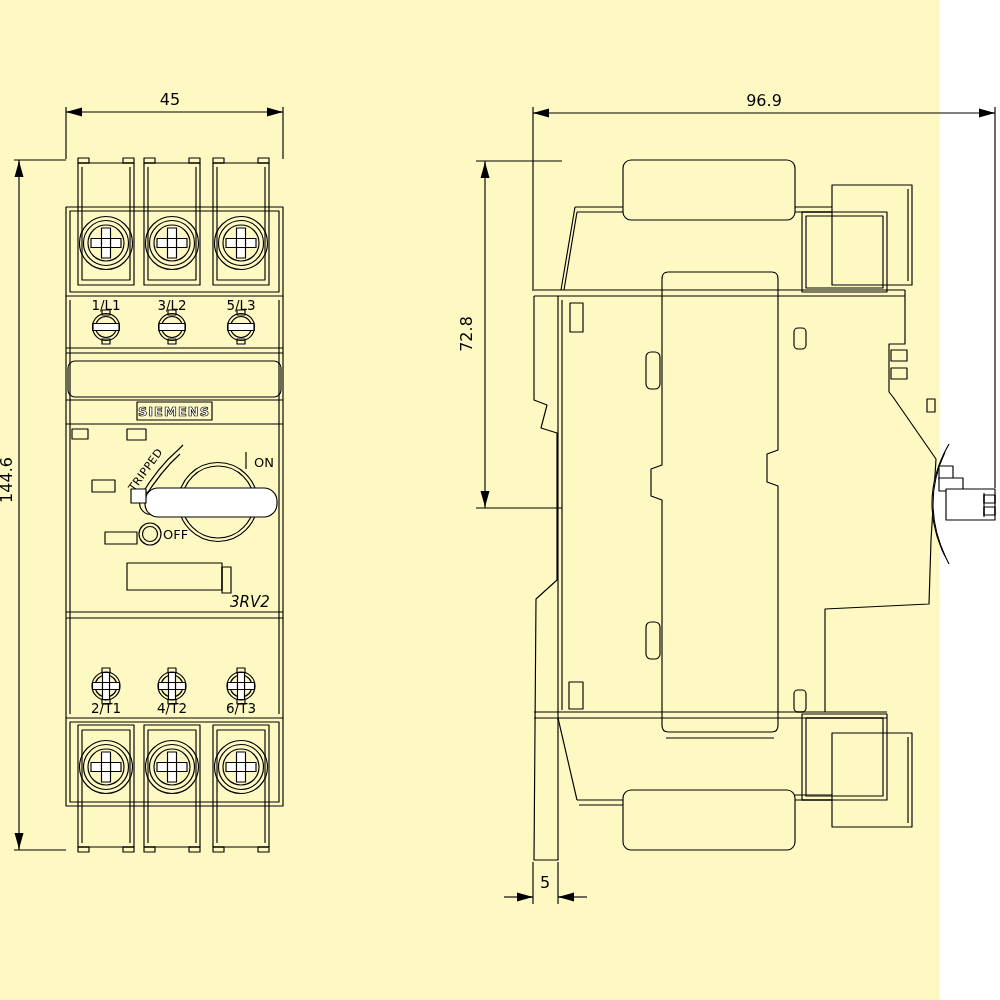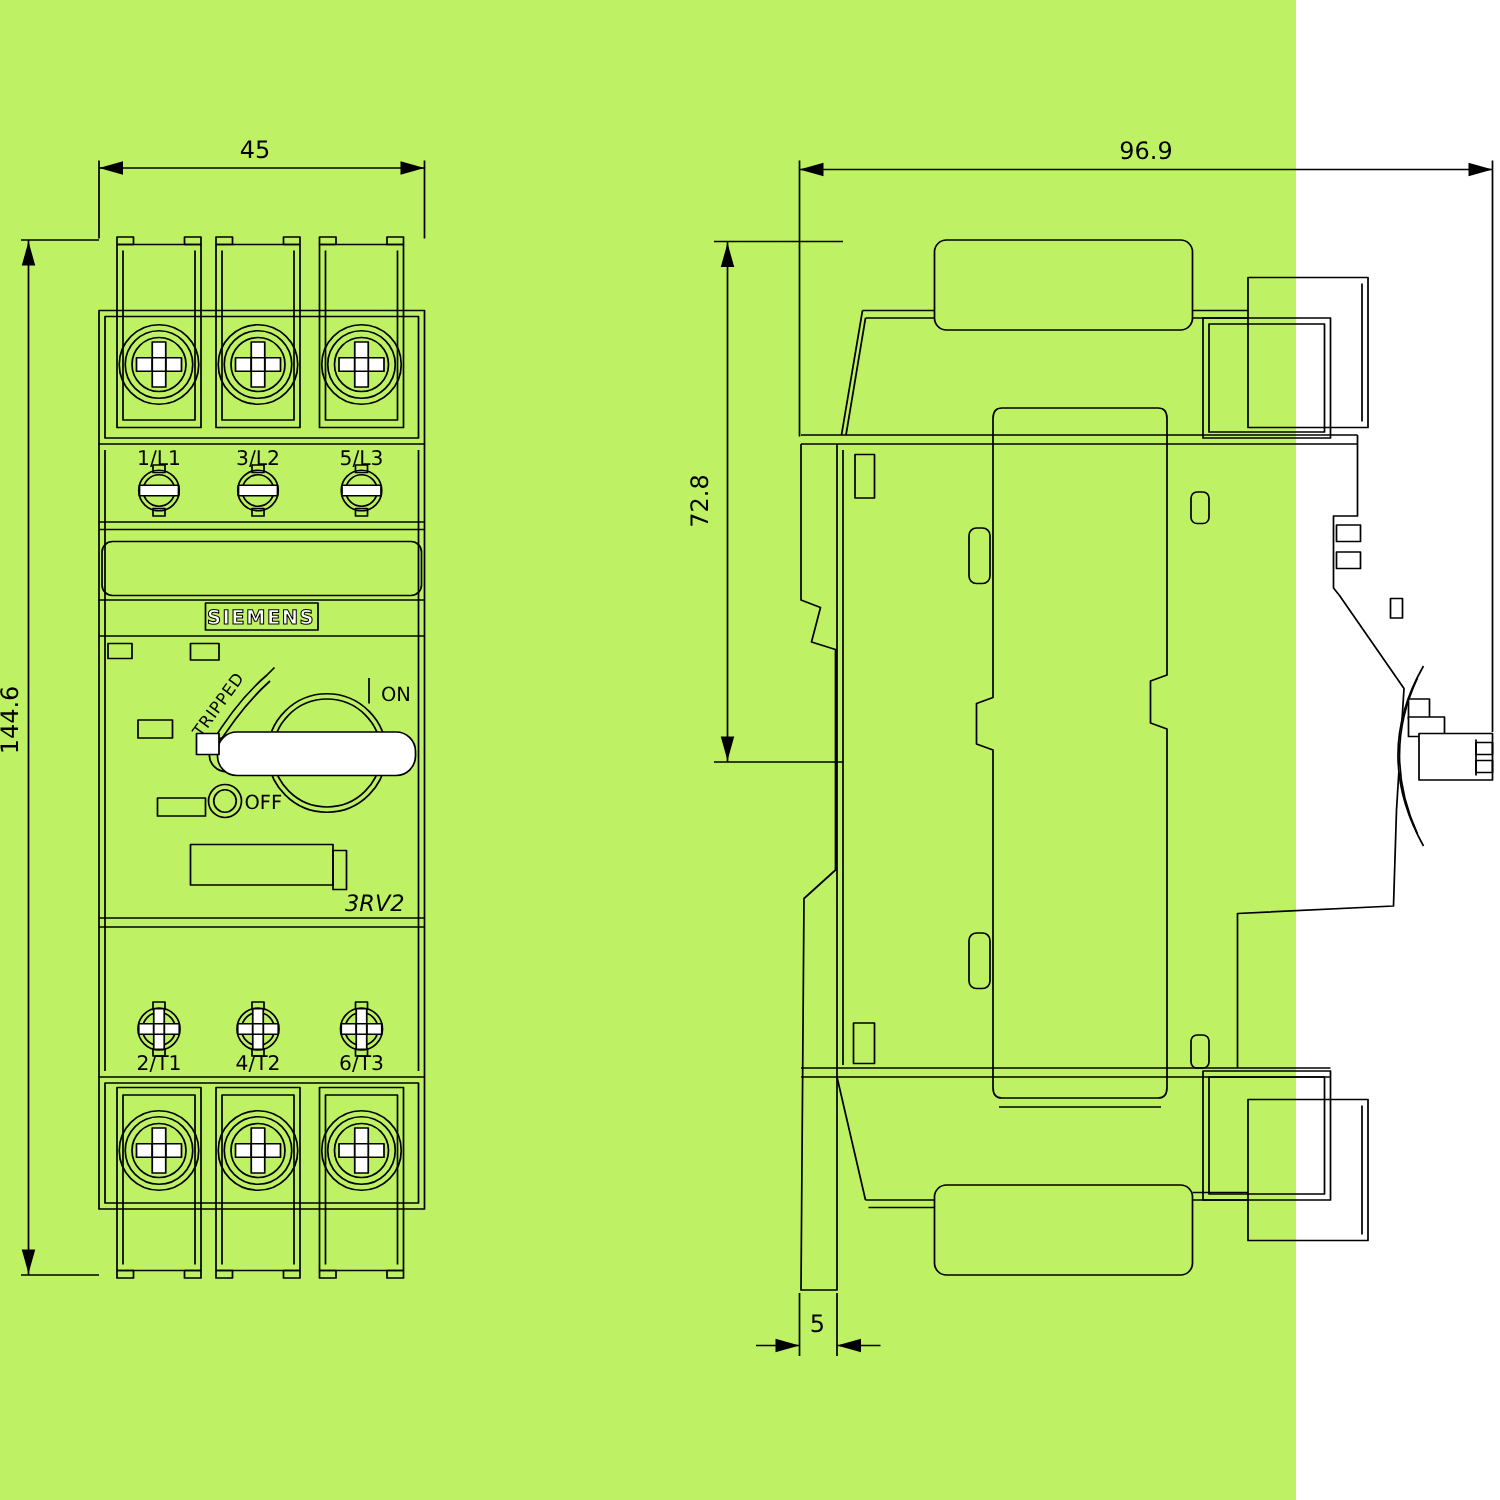--- a/index.html
+++ b/index.html
@@ -1,16 +1,16 @@
 <!DOCTYPE html>
 <html><head>
 <meta charset="utf-8">
 <style>
   html,body{margin:0;padding:0;background:#ffffff;}
-  .page{width:864px;height:1000px;background:#bef264;position:relative;font-family:"DejaVu Sans",sans-serif;}
+  .page{width:940px;height:1000px;background:#fef9c3;position:relative;font-family:"DejaVu Sans",sans-serif;}
   svg path, svg rect, svg circle, svg line, svg polyline, svg polygon{
     stroke:#000; fill:none; stroke-width:1.15; stroke-linejoin:round;
   }
   svg .wf{fill:#ffffff;}
   svg .bf{fill:#000000; stroke:none;}
   svg text{fill:#000; stroke:none; font-family:"DejaVu Sans",sans-serif;}
   .dim{font-size:16px;}
   .tlabel{font-size:13.5px;}
   .brand{font-size:13px; font-weight:bold; letter-spacing:1px; fill:#fff; stroke:#000; stroke-width:0.7;}
   .model{font-size:15px; font-style:italic;}

